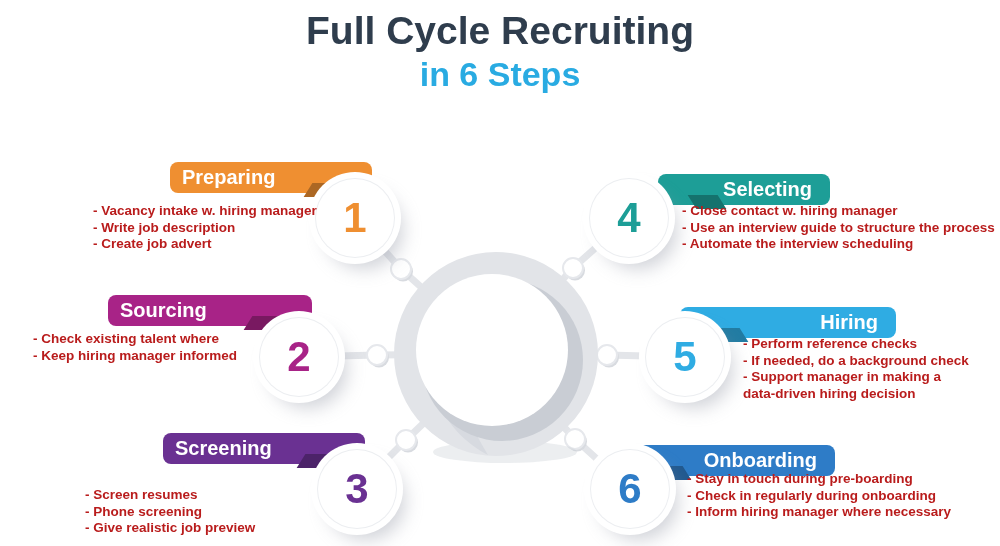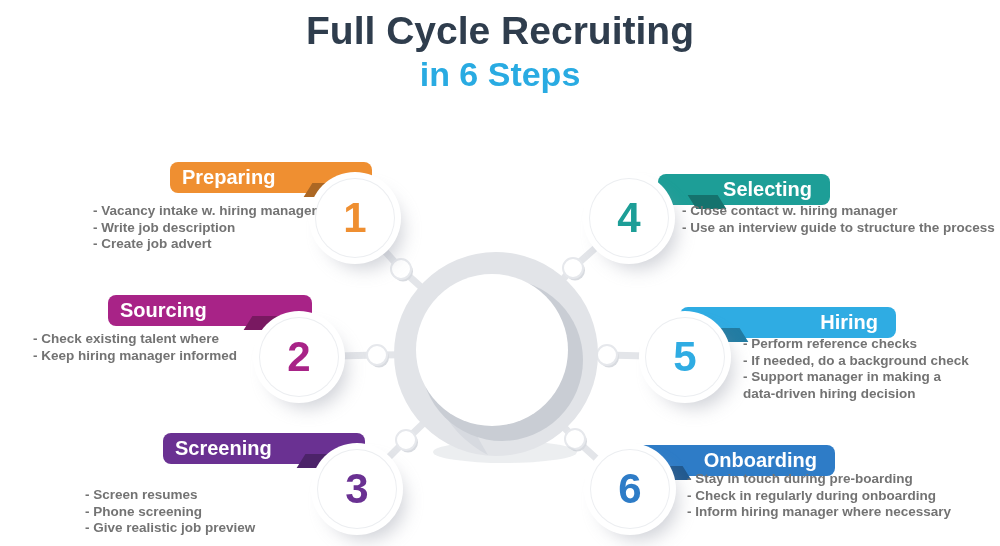--- a/index.html
+++ b/index.html
@@ -34,21 +34,21 @@
 
   .circle{
     position:absolute;width:78px;height:78px;border-radius:50%;background:#ffffff;
     z-index:2;display:flex;align-items:center;justify-content:center;
     box-shadow:0 0 0 1px #ECEEF1, 0 0 0 7px #ffffff, 9px 12px 18px rgba(150,156,168,0.45);
   }
   .num{font-size:42px;font-weight:700;color:var(--accent);line-height:1;}
 
   .bullets{position:absolute;z-index:2;}
   .bullet-line{
-    font-size:13.5px;font-weight:600;color:#737373;line-height:16.5px;white-space:nowrap;
+    font-size:13.5px;font-weight:600;color:#b91c1c;line-height:16.5px;white-space:nowrap;
   }
 
   
   .s1 .banner{left:170px;top:162px;width:190px;}
   .s1 .circle{left:316px;top:179px;}
   .s1 .bullets{left:93px;top:203px;}
 
   .s2 .banner{left:108px;top:295px;width:192px;}
   .s2 .circle{left:260px;top:318px;}
   .s2 .bullets{left:33px;top:331px;}
@@ -172,20 +172,21 @@
   <div class="step step-right s4" style="--accent: #1D9E97;">
     <div class="banner">
       <span>Selecting</span>
     </div>
     <div class="circle">
       <span class="num">4</span>
     </div>
     <div class="bullets">
       <div class="bullet-line">- Close contact w. hiring manager</div>
       <div class="bullet-line">- Use an interview guide to structure the process</div>
+      <div class="bullet-line">- Automate the interview scheduling</div>
     </div>
   </div>
 
   <div class="step step-right s5" style="--accent: #2FACE3;">
     <div class="banner">
       <span>Hiring</span>
     </div>
     <div class="circle">
       <span class="num">5</span>
     </div>

